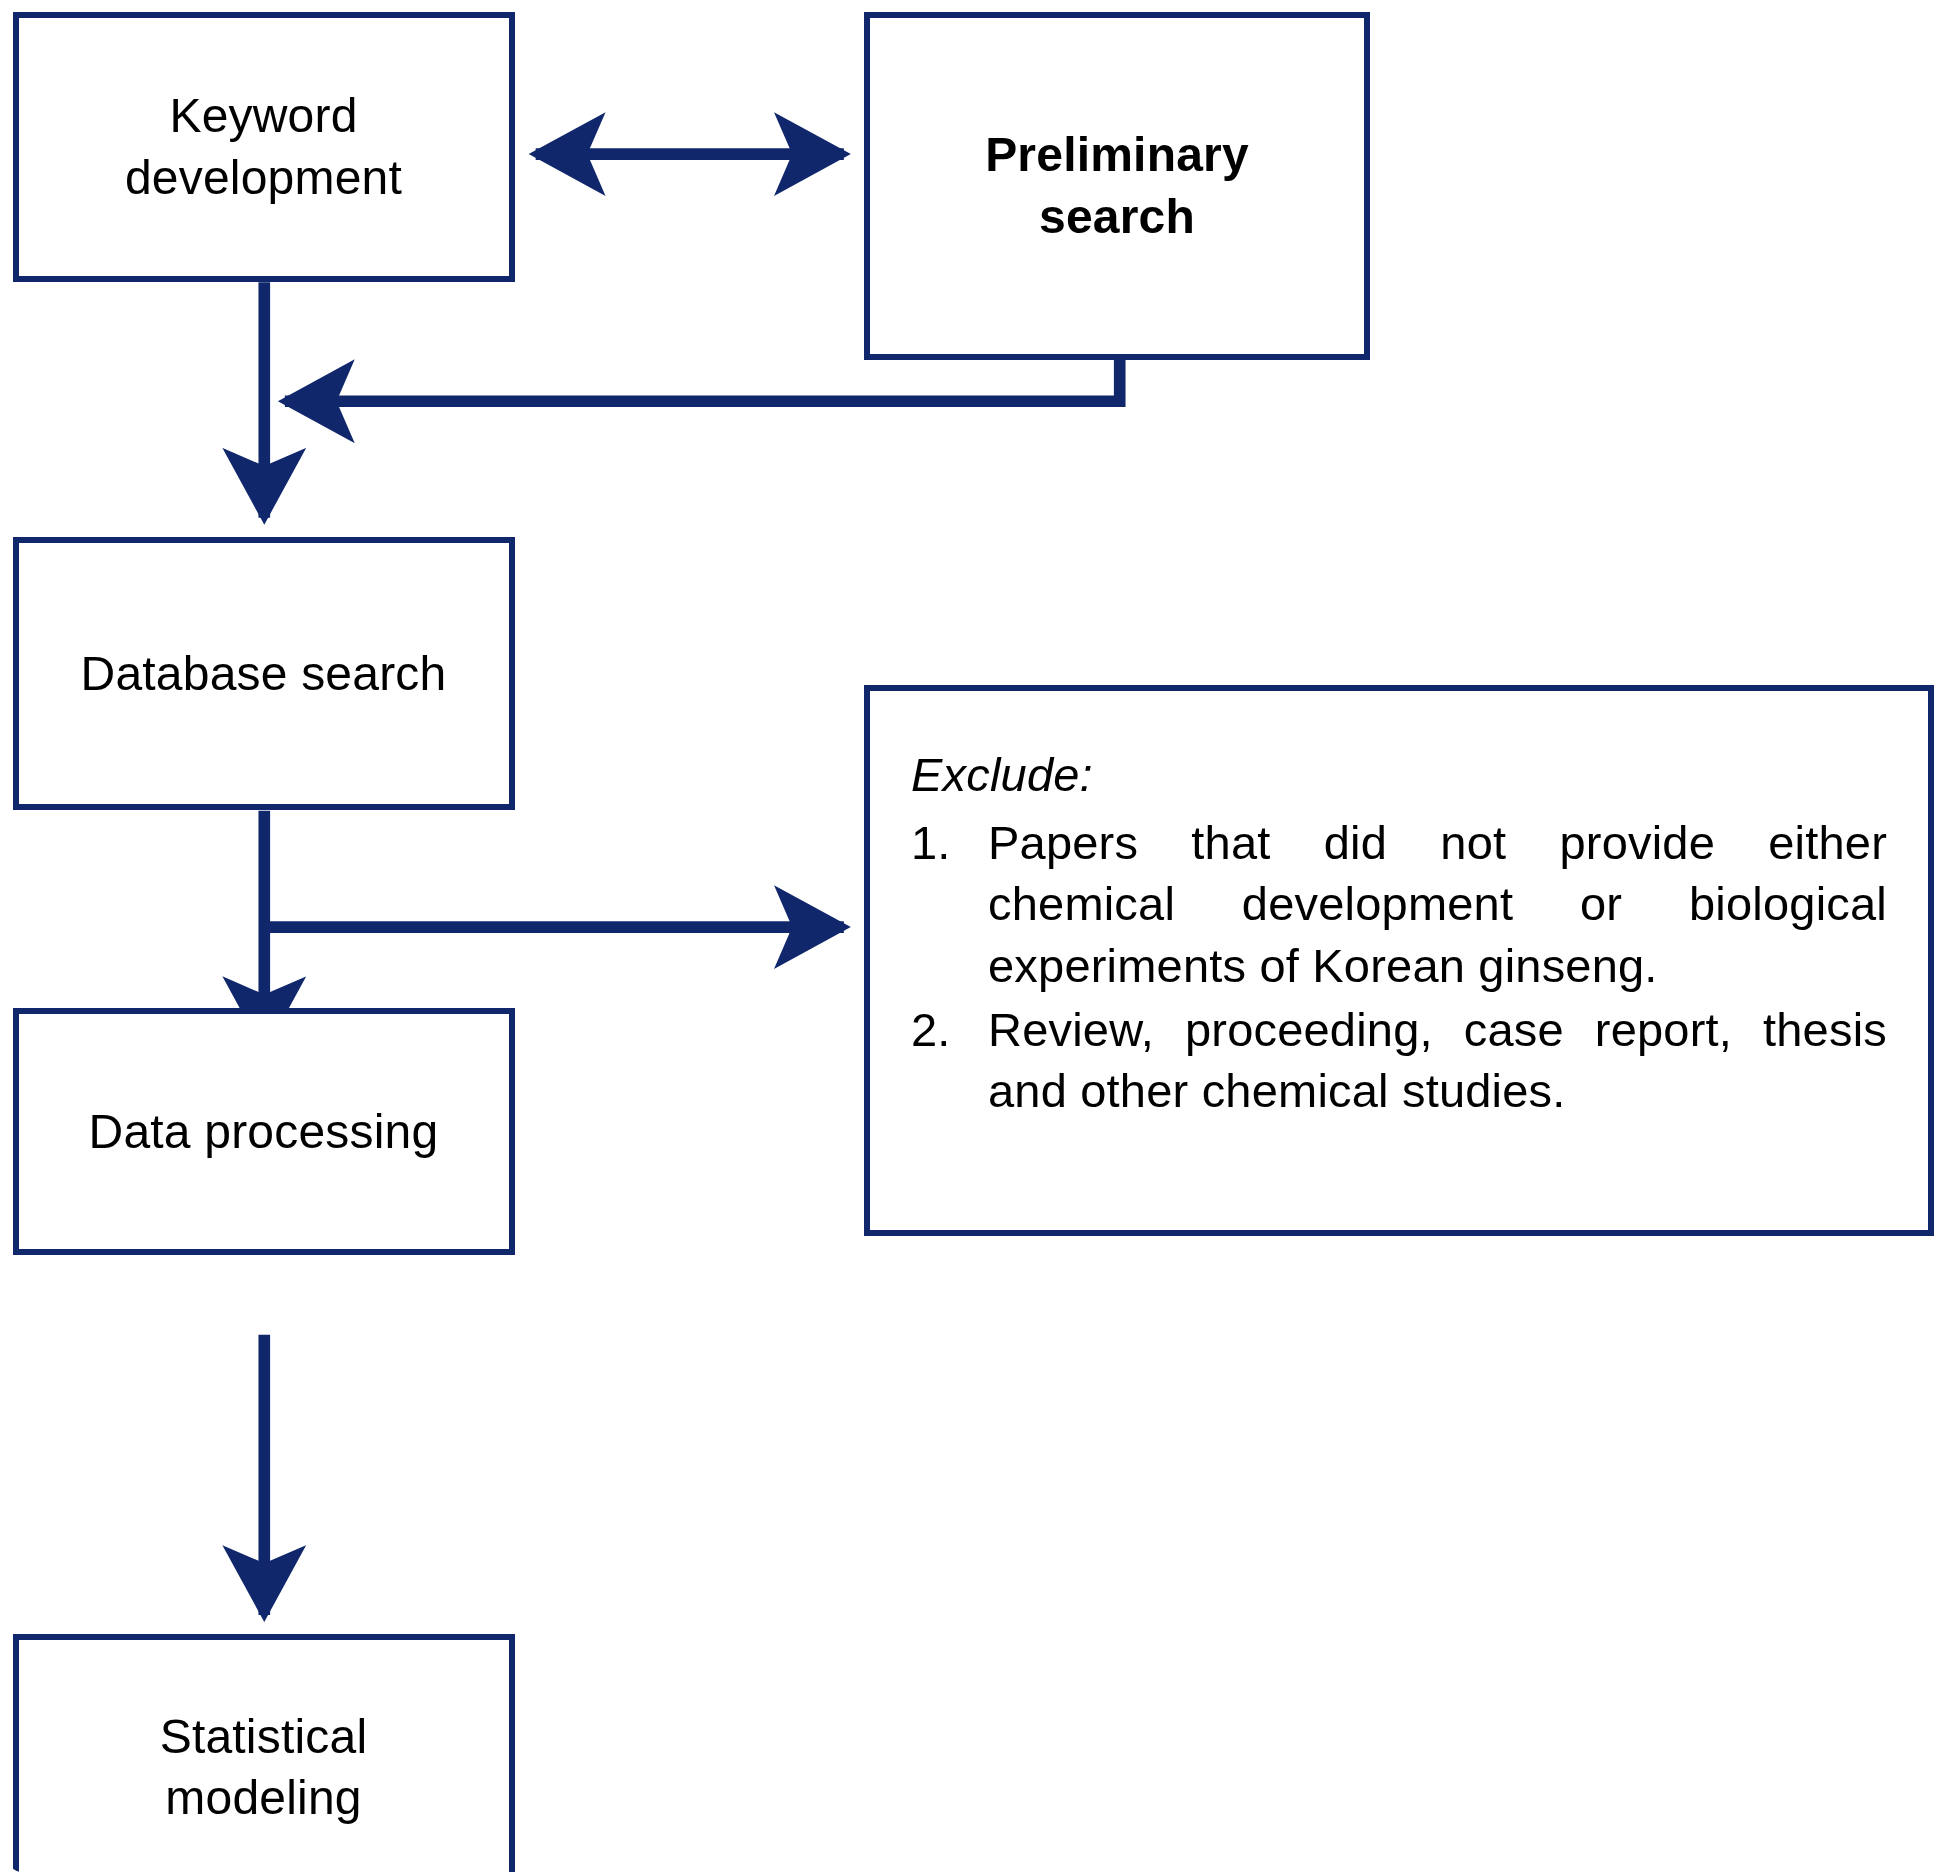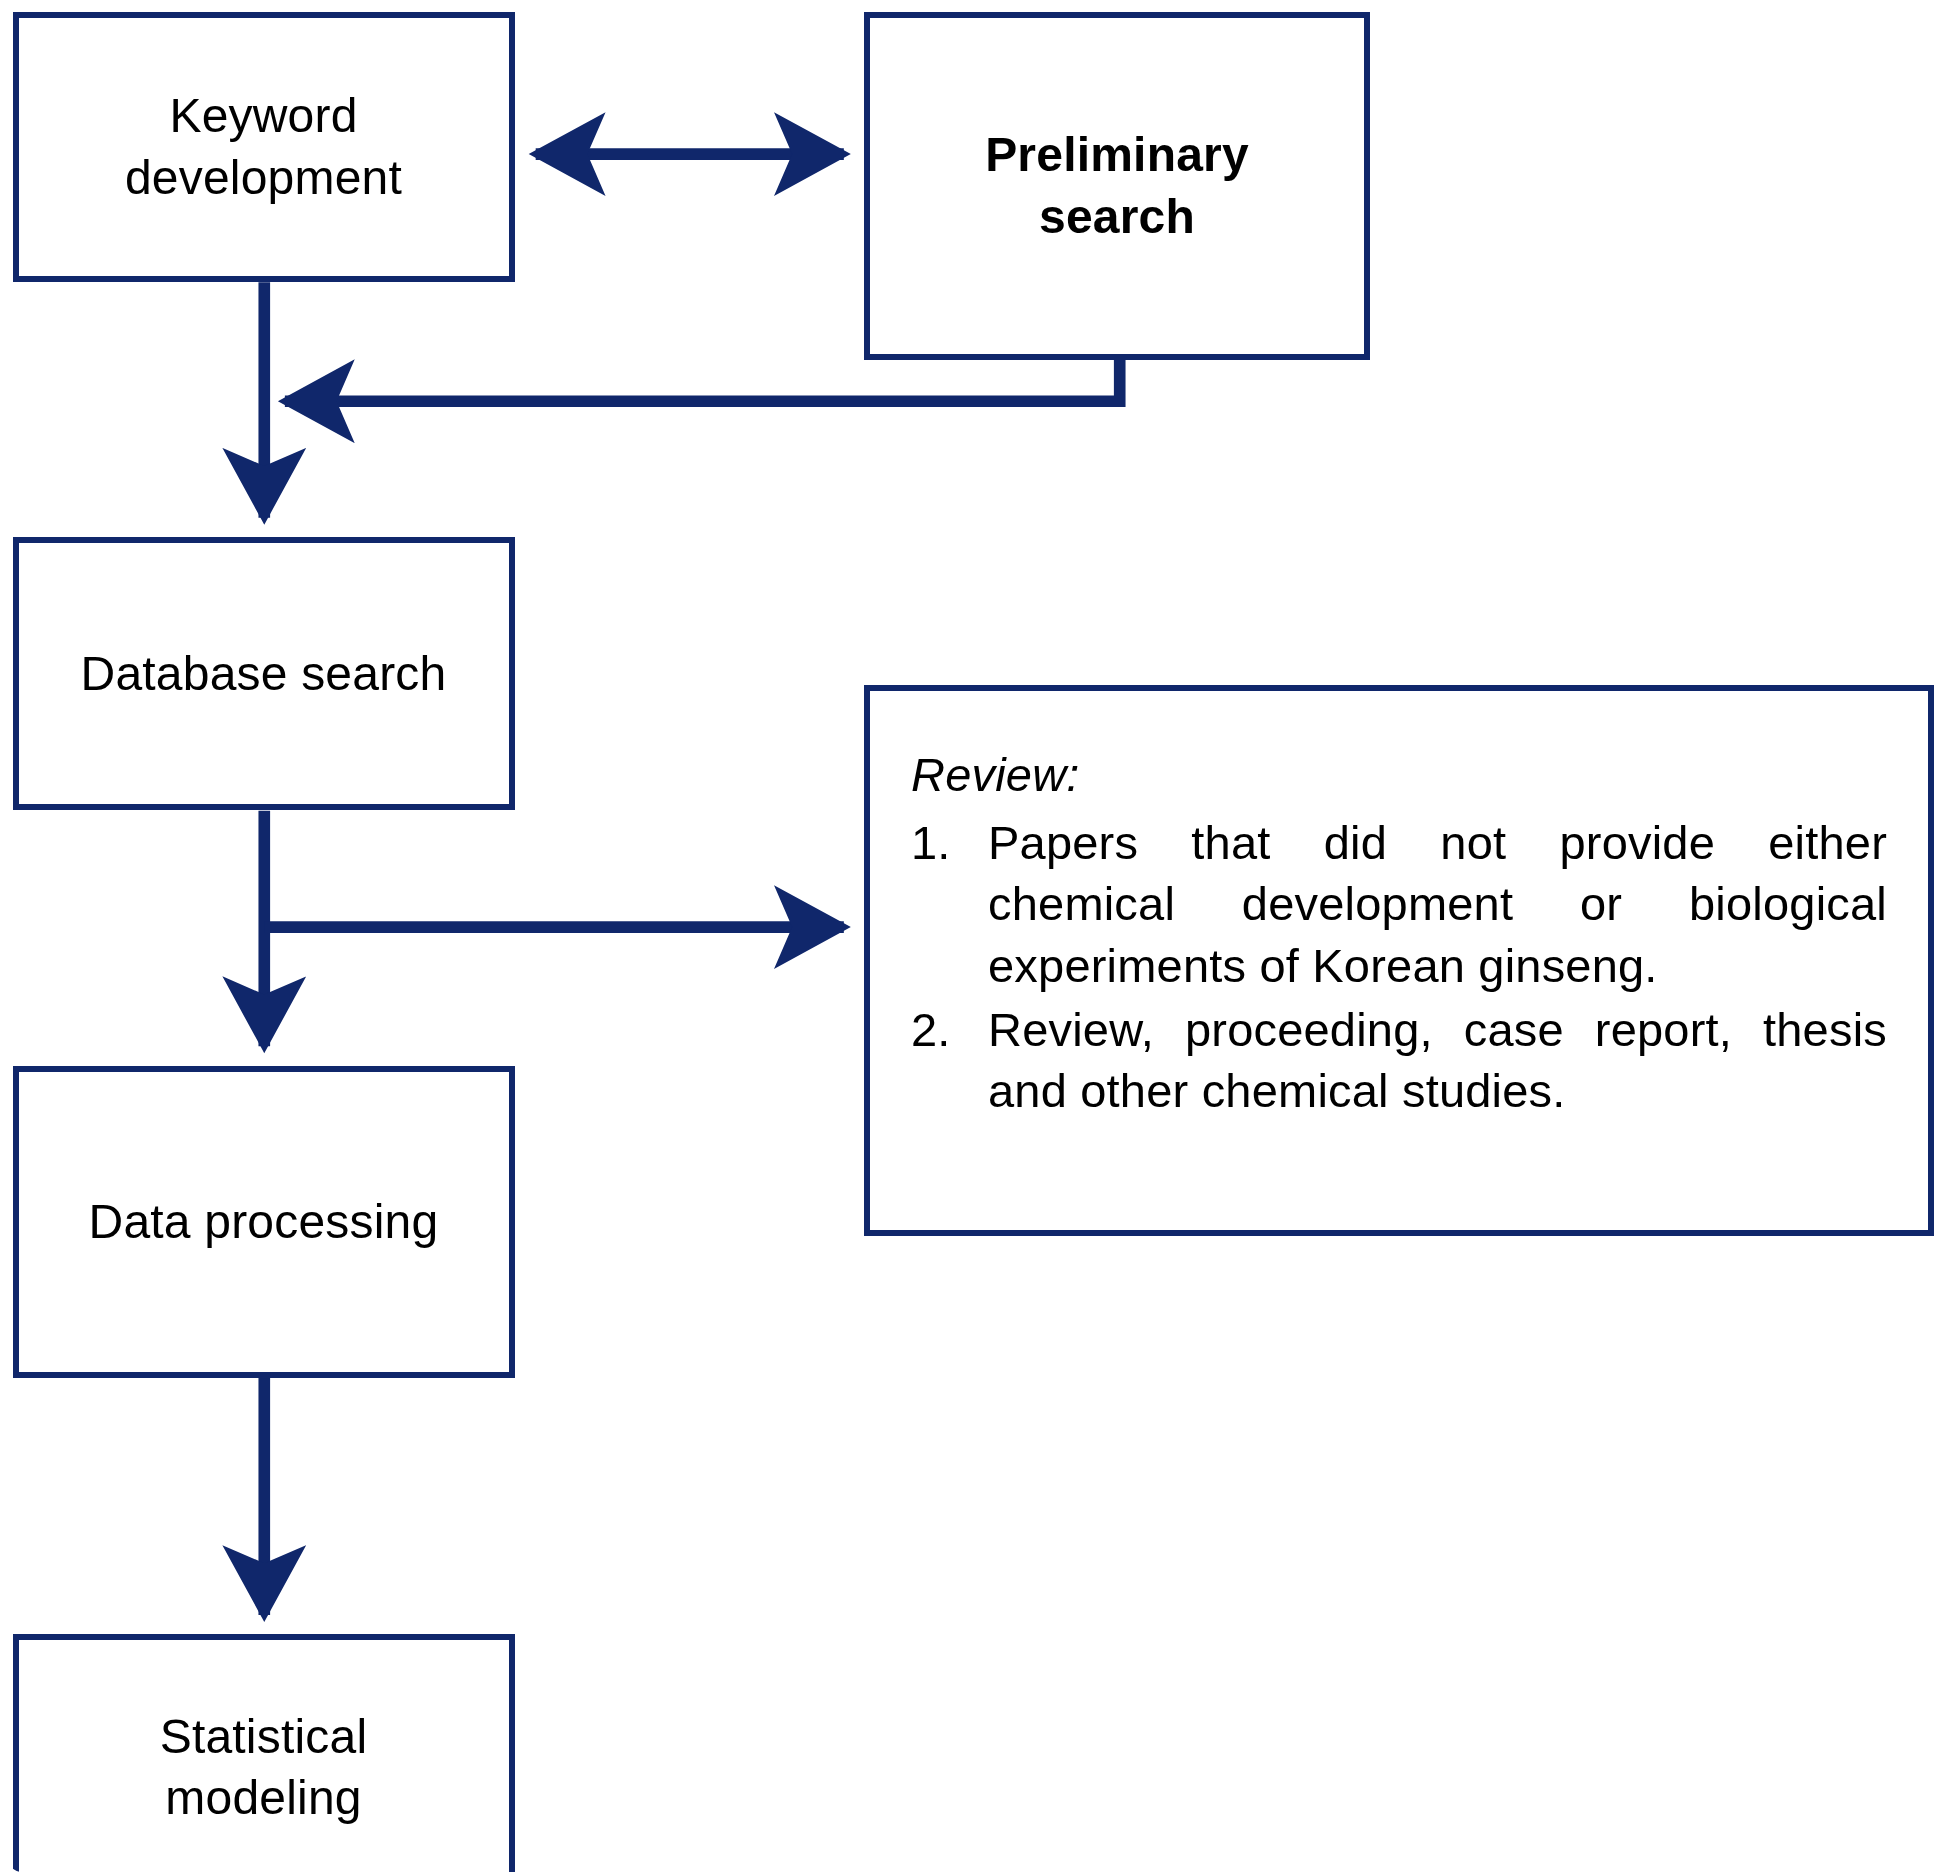--- a/index.html
+++ b/index.html
@@ -44,21 +44,21 @@
   #node-keyword-development {
     left: 12.5px;  top: 11.6px;   width: 502px;  height: 270px;
   }
   #node-preliminary-search {
     left: 864px; top: 11.6px;   width: 506px;  height: 348px; font-weight: bold;
   }
   #node-database-search {
     left: 12.5px;  top: 537px;  width: 502px;  height: 273px; align-items: center;
   }
   #node-data-processing {
-    left: 12.5px;  top: 1066px; width: 502px;  height: 312px;
+    left: 12.5px;  top: 1008px; width: 502px;  height: 247px;
   }
   #node-statistical-modeling {
     left: 12.5px;  top: 1634px; width: 502px;  height: 266px;
   }
   #node-exclude-box {
     left: 864px; top: 685px;  width: 1070px; height: 551px;
     display: block;
     padding: 0;
     text-align: left;
   }
@@ -162,21 +162,21 @@
     <span class="node-label">Data processing</span>
   </div>
 
   <div class="node" id="node-statistical-modeling">
     <span class="node-label">Statistical
 modeling</span>
   </div>
 
   <div class="node" id="node-exclude-box">
     <div class="exclude-inner">
-      <div class="exclude-heading">Review:</div>
+      <div class="exclude-heading">Exclude:</div>
       <ol class="exclude-list">
         <li class="exclude-item">
           <span class="exclude-num">1.</span>
           <span class="exclude-text">Papers that did not provide either chemical development or biological experiments of Korean ginseng.</span>
         </li>
         <li class="exclude-item">
           <span class="exclude-num">2.</span>
           <span class="exclude-text">Review, proceeding, case report, thesis and other chemical studies.</span>
         </li>
       </ol>

